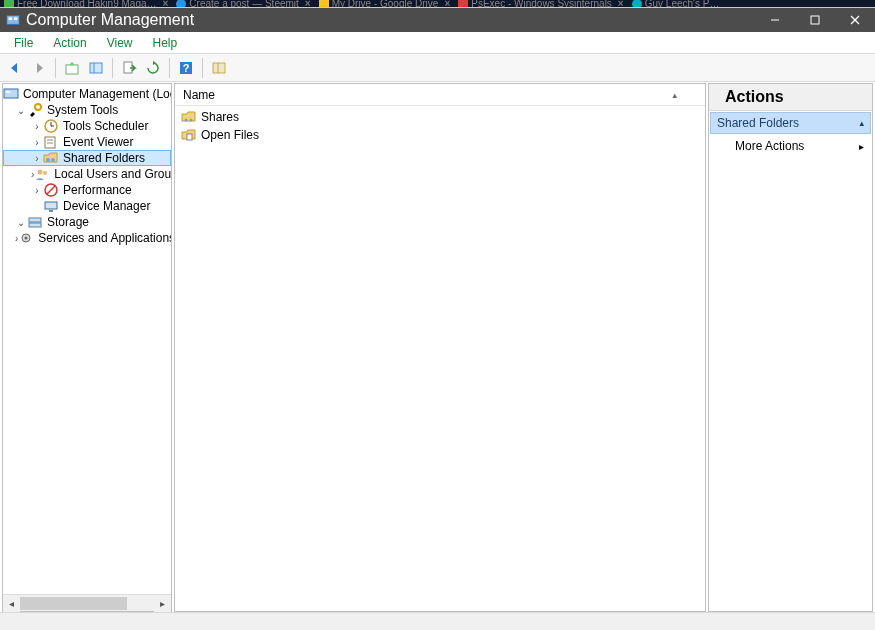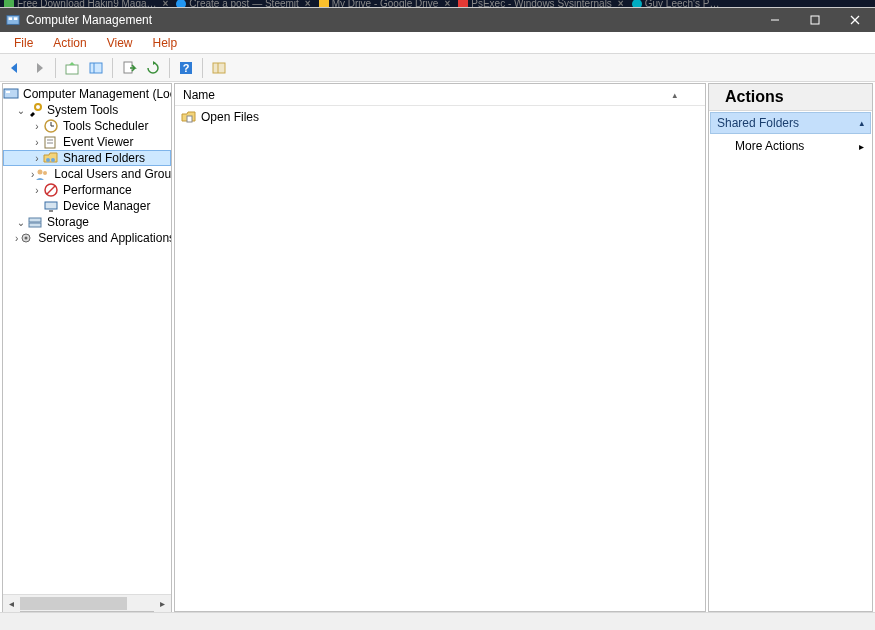--- a/index.html
+++ b/index.html
@@ -5,26 +5,26 @@
     * { box-sizing: border-box; margin: 0; padding: 0; }
     body { font-family: "Segoe UI", Tahoma, sans-serif; font-size: 12px; background: #fff; overflow: hidden; width: 875px; height: 630px; }
 
     .tab-strip { height: 8px; background: #0f172a; display: flex; align-items:center; overflow:hidden; border-bottom:1px solid #ccc; }
     .tab-frag { font-size: 10px; color: #888; white-space: nowrap; margin: 0 4px; }
     .tab-frag .x { color:#777; font-weight:bold; margin-left:6px;}
     .tab-ico { width:10px; height:10px; display:inline-block; vertical-align:middle; margin-right:3px;}
 
     .titlebar { background: #4c4c4c; color: #fff; height: 24px; display: flex; align-items: center; padding-left: 6px; }
     .titlebar .app-icon { width: 14px; height: 14px; margin-right: 6px; }
-    .titlebar .title { flex: 1; font-size: 12px; }
+    .titlebar .title { flex: 1; font-size: 16px; }
     .win-controls { display: flex; height: 100%; }
     .win-btn { width: 40px; display: flex; align-items: center; justify-content: center; color:#fff; }
 
     .menubar { background: #fff; border-bottom: 1px solid #d9d9d9; height: 22px; display: flex; align-items: center; padding: 0 4px; }
-    .menubar .menu { padding: 2px 10px; font-size: 12px; color:#c2410c; }
+    .menubar .menu { padding: 2px 10px; font-size: 12px; color:#15803d; }
 
     .toolbar { background: #f7f7f7; border-bottom: 1px solid #d9d9d9; height: 28px; display: flex; align-items: center; padding: 0 4px; gap: 2px; }
     .tool-btn { width: 22px; height: 22px; border: 1px solid transparent; display: flex; align-items: center; justify-content: center; }
     .tool-sep { width:1px; height:20px; background:#ccc; margin:0 3px;}
 
     .main { display: flex; height: calc(630px - 8px - 24px - 22px - 28px - 18px); border-top:1px solid #fff;}
     .pane { border: 1px solid #bfbfbf; background:#fff; }
     .tree-pane { width: 170px; margin: 0 2px 0 2px; display:flex; flex-direction:column; }
     .tree-scroll { flex:1; overflow:hidden; padding-top:2px;}
     .list-pane { flex: 1; margin: 0 2px 0 0; display:flex; flex-direction:column;}
@@ -262,20 +262,28 @@
 
   <div class="pane list-pane">
     <div class="col-header">
       <span>Name</span>
       <span class="sort">▴</span>
     </div>
     <div class="list-body">
       <div class="list-item">
         <svg class="item-icon" viewBox="0 0 16 16">
             <path d="M1 5 L6 5 L7 3 L14 3 L14 12 L1 12 Z" fill="#f3d47a" stroke="#c49a3a"></path>
+            <circle cx="5" cy="11" r="1.5" fill="#6fa8dc"></circle>
+            <circle cx="10" cy="11" r="1.5" fill="#6fa8dc"></circle>
+          </svg>
+        <span>Shares</span>
+      </div>
+      <div class="list-item">
+        <svg class="item-icon" viewBox="0 0 16 16">
+            <path d="M1 5 L6 5 L7 3 L14 3 L14 12 L1 12 Z" fill="#f3d47a" stroke="#c49a3a"></path>
             <rect x="6" y="7" width="5" height="6" fill="#fff" stroke="#888"></rect>
           </svg>
         <span>Open Files</span>
       </div>
     </div>
   </div>
 
   <div class="pane actions-pane">
     <div class="actions-header">Actions</div>
     <div class="actions-section">

